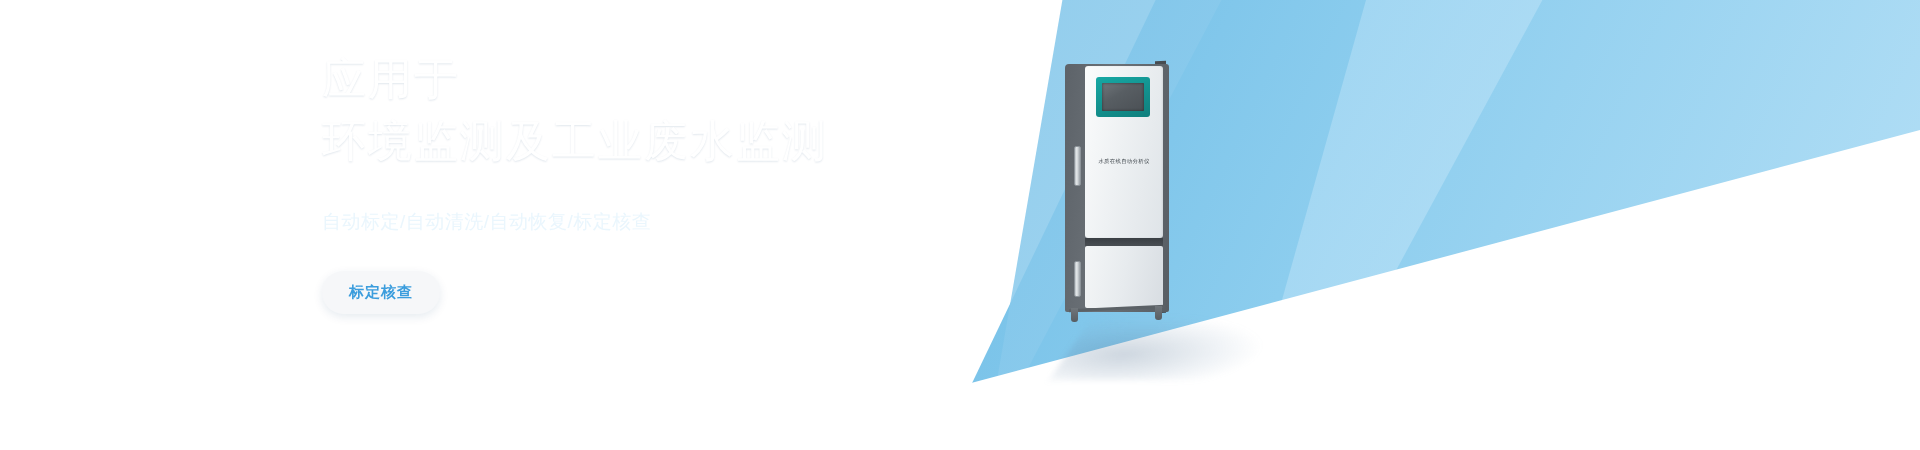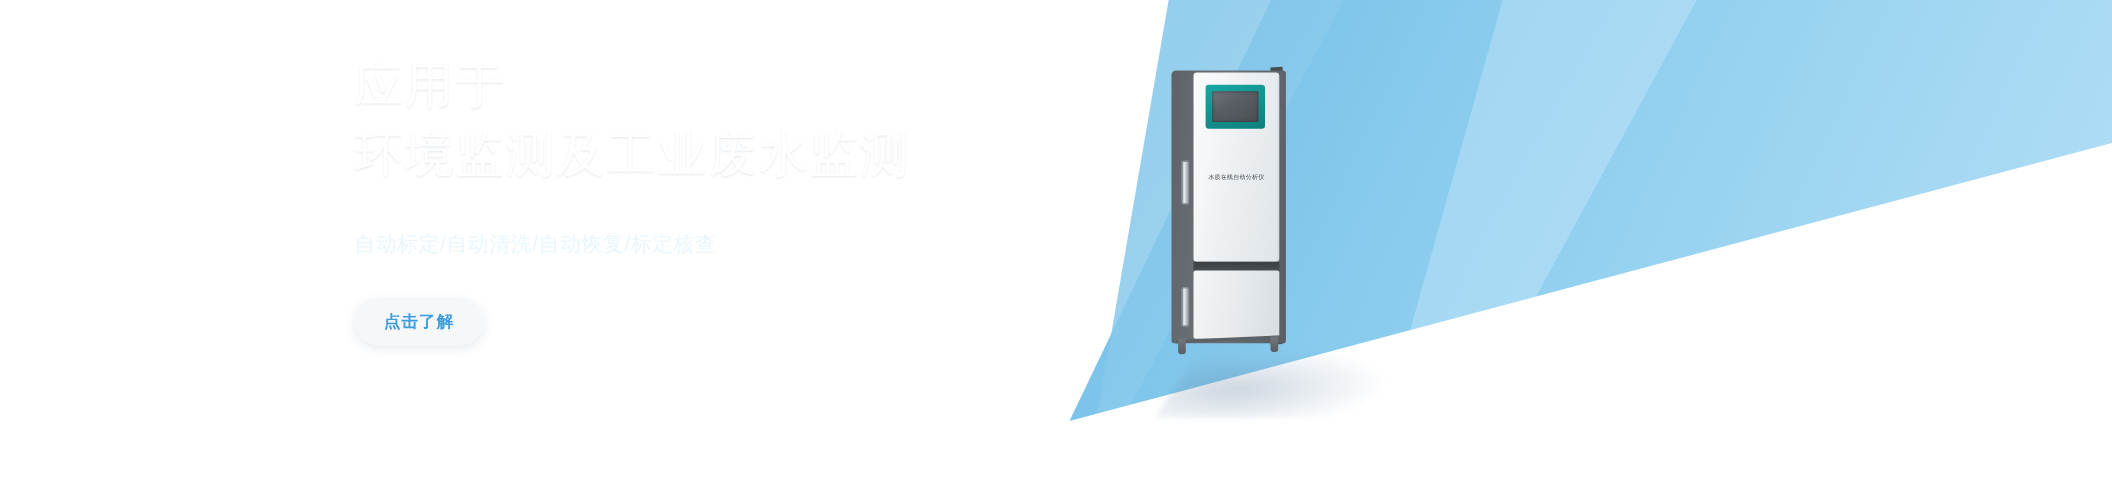--- a/index.html
+++ b/index.html
@@ -211,21 +211,21 @@
   <div class="bg-band-b"></div>
   <div class="bg-whitewedge"></div>
   <div class="bg-leftcurve"></div>
   <div class="bg-whiteleft"></div>
 
   <div class="content">
     <h1 class="headline">应用于
 环境监测及工业废水监测</h1>
     <p class="subtitle">自动标定/自动清洗/自动恢复/标定核查</p>
     <div class="cta-wrap">
-      <button class="cta">点击了解</button>
+      <button class="cta">标定核查</button>
     </div>
   </div>
 
   <div class="device-stage">
     <div class="dev-shadow"></div>
     <div class="dev-side"></div>
     <div class="dev-body"></div>
     <div class="dev-door"></div>
     <div class="dev-seam"></div>
     <div class="dev-door-lower"></div>

